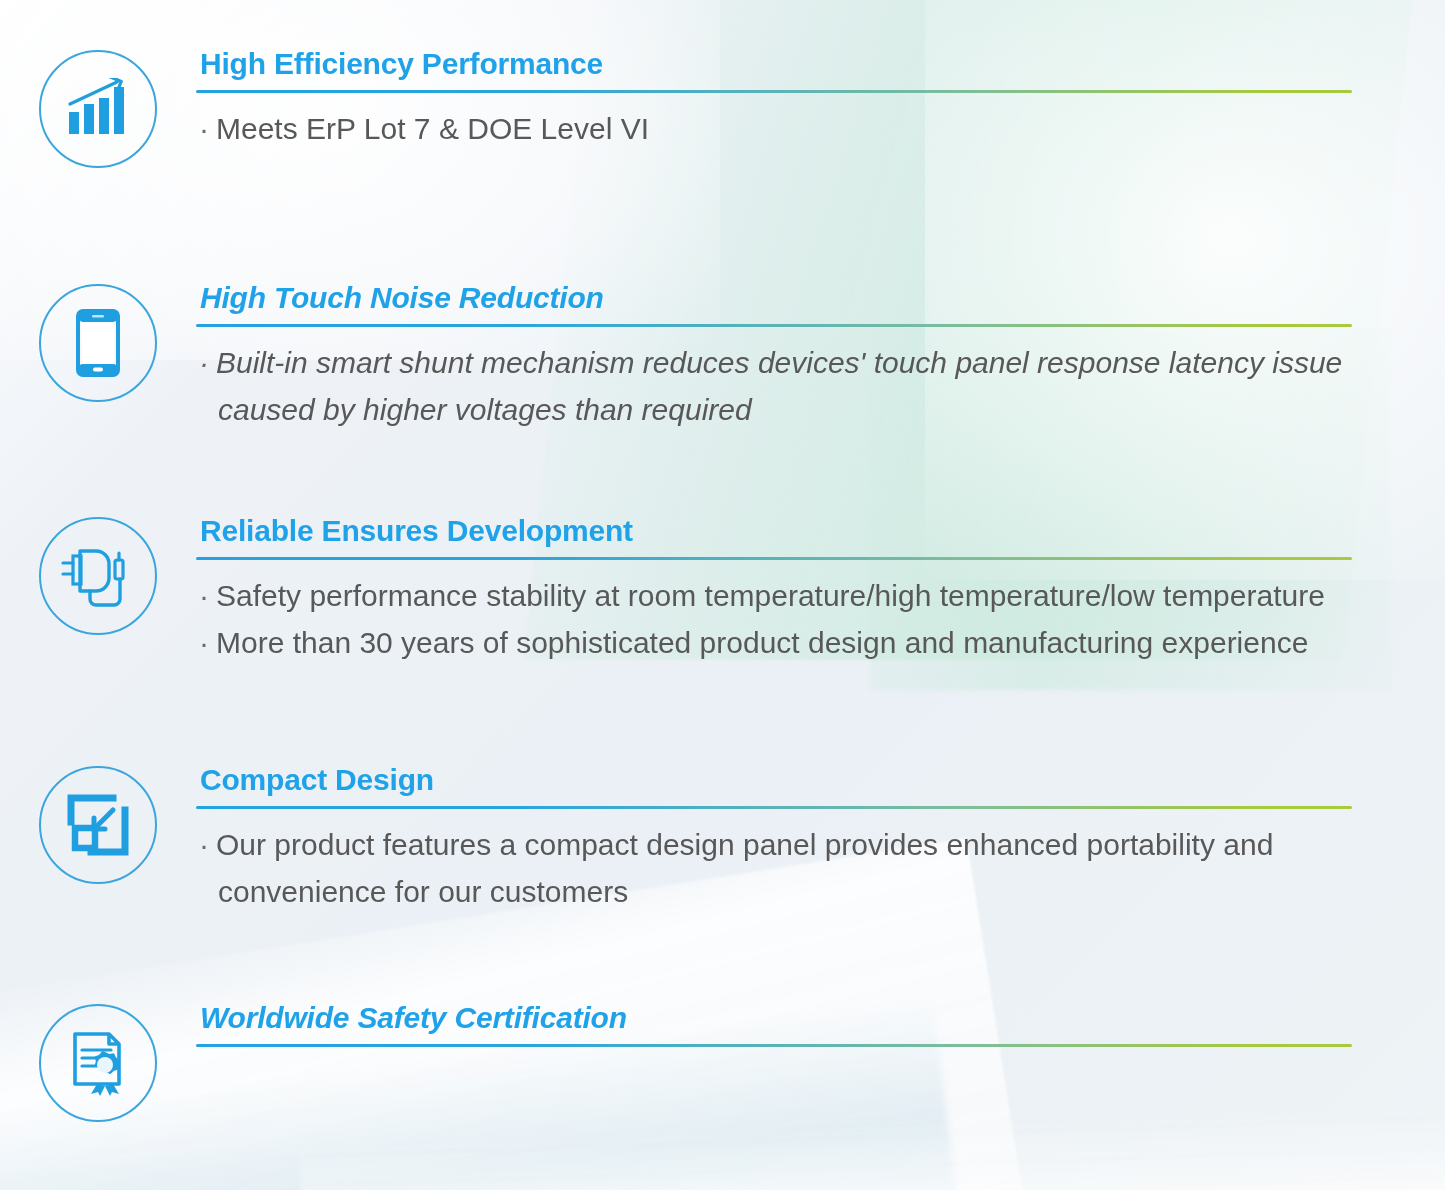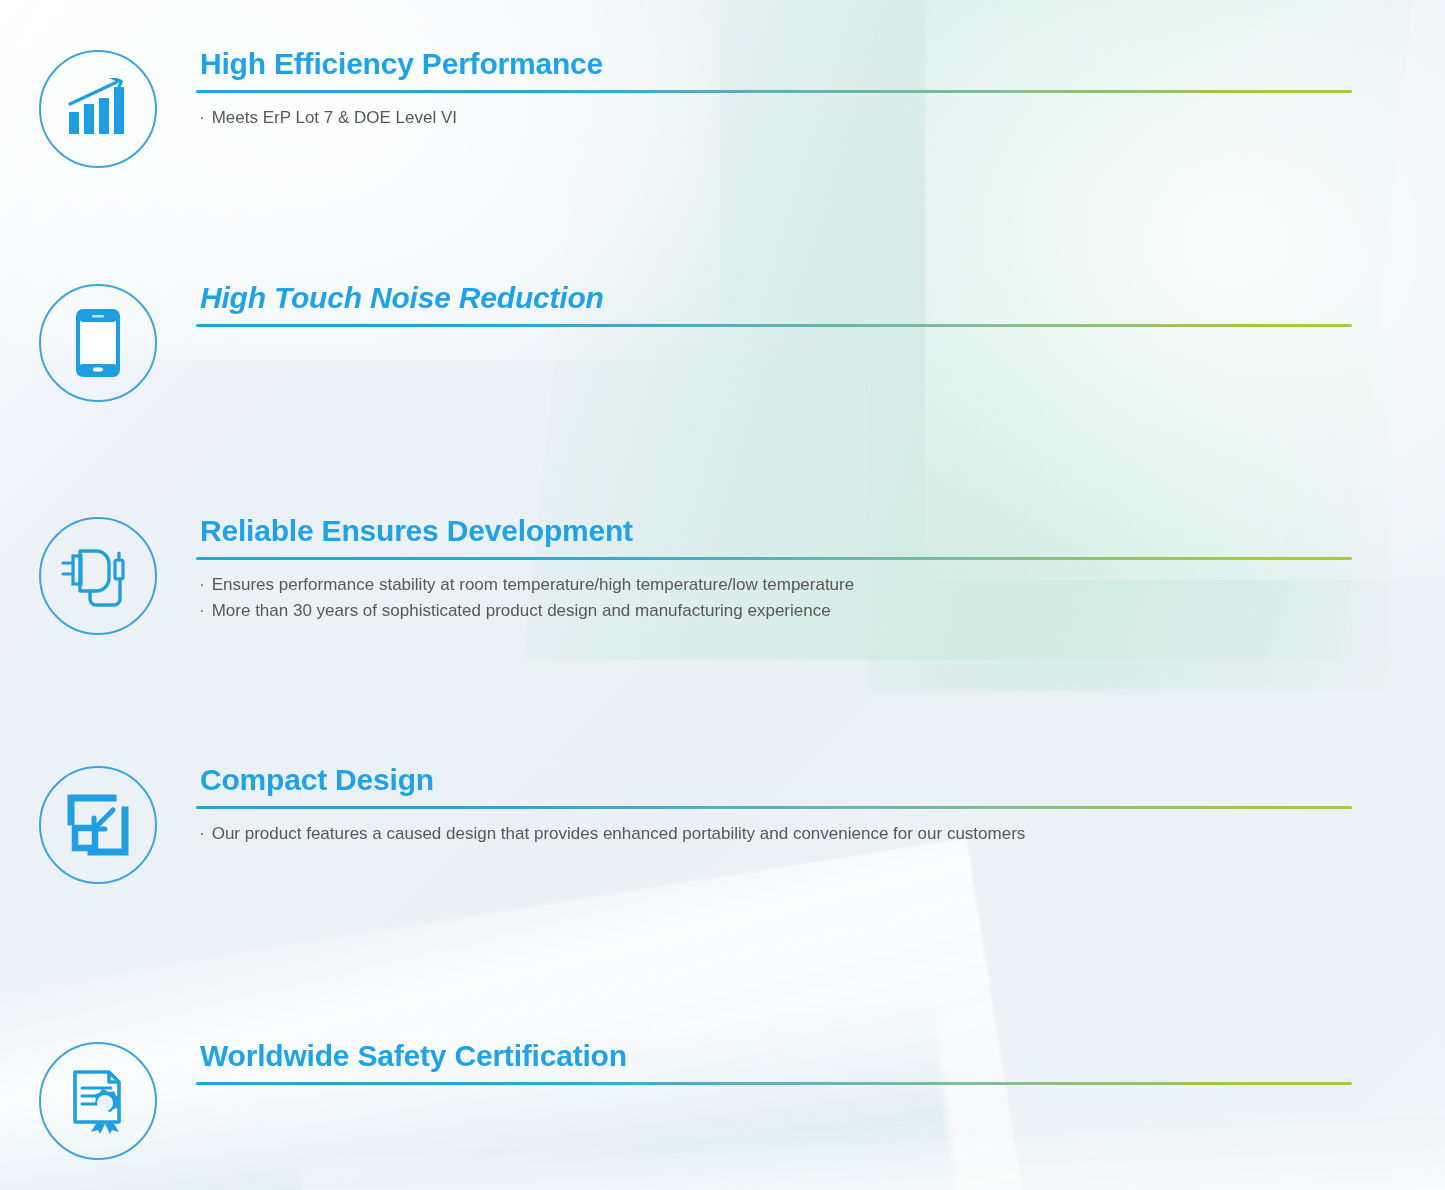--- a/index.html
+++ b/index.html
@@ -151,21 +151,21 @@
     margin-bottom: 12px;
   }
 
   .bullet-list {
     margin: 0;
     padding: 0;
     list-style: none;
   }
 
   .bullet-item {
-    font-size: 17px;
+    font-size: 30px;
     color: #585858;
     line-height: 1.58;
     padding-left: 3px;
     display: block;
     text-indent: 0;
   }
 
   .bullet-dot {
     color: #6a6a6a;
     margin-right: 7px;
@@ -235,20 +235,23 @@
               <rect x="2" y="55" width="40" height="11" rx="5" ry="5" fill="#1f9fe0"></rect>
               <rect x="16" y="6" width="12" height="2.6" rx="1.3" fill="#bfe6f8"></rect>
               <rect x="17" y="58.6" width="10" height="4" rx="2" fill="#ffffff"></rect>
             </svg>
           </span>
         </div>
       </div>
       <div class="text-col">
         <div class="feat-title">High Touch Noise Reduction</div>
         <div class="rule"></div>
+        <ul class="bullet-list">
+          <li class="bullet-item wrap"><span class="bullet-dot">·</span><span class="bullet-text">Built-in smart shunt mechanism reduces devices' touch panel response latency issue caused by higher voltages than required</span></li>
+        </ul>
       </div>
     </div>
 
     <div class="feature" style="top:515px;">
       <div class="icon-wrap">
         <div class="icon-circle">
           <span>
             <svg class="ico" width="76" height="66" viewBox="0 0 76 66">
               <path d="M20 8 h16 a13 13 0 0 1 13 13 v14 a13 13 0 0 1 -13 13 h-16 z" fill="none" stroke="#1f9fe0" stroke-width="3.4" stroke-linejoin="round"></path>
               <rect x="13" y="13" width="8" height="28" fill="none" stroke="#1f9fe0" stroke-width="3.2"></rect>
@@ -258,21 +261,21 @@
               <rect x="55" y="17" width="8" height="19" rx="2" fill="none" stroke="#1f9fe0" stroke-width="3.2"></rect>
               <path d="M59 10 v7" stroke="#1f9fe0" stroke-width="3.2" stroke-linecap="round"></path>
             </svg>
           </span>
         </div>
       </div>
       <div class="text-col">
         <div class="feat-title">Reliable Ensures Development</div>
         <div class="rule"></div>
         <ul class="bullet-list">
-          <li class="bullet-item"><span class="bullet-dot">·</span><span class="bullet-text">Ensures performance stability at room temperature/high temperature/low temperature</span></li>
+          <li class="bullet-item"><span class="bullet-dot">·</span><span class="bullet-text">Safety performance stability at room temperature/high temperature/low temperature</span></li>
           <li class="bullet-item"><span class="bullet-dot">·</span><span class="bullet-text">More than 30 years of sophisticated product  design and manufacturing experience</span></li>
         </ul>
       </div>
     </div>
 
     <div class="feature" style="top:764px;">
       <div class="icon-wrap">
         <div class="icon-circle">
           <span>
             <svg class="ico" width="62" height="62" viewBox="0 0 62 62">
@@ -282,26 +285,26 @@
               <path d="M46 16 L27 35" stroke="#1f9fe0" stroke-width="5" stroke-linecap="round"></path>
               <path d="M27 24 L27 35 L38 35" fill="none" stroke="#1f9fe0" stroke-width="5" stroke-linecap="round" stroke-linejoin="round"></path>
             </svg>
           </span>
         </div>
       </div>
       <div class="text-col">
         <div class="feat-title">Compact Design</div>
         <div class="rule"></div>
         <ul class="bullet-list">
-          <li class="bullet-item wrap"><span class="bullet-dot">·</span><span class="bullet-text">Our product features a caused design that provides enhanced portability and convenience for our customers</span></li>
+          <li class="bullet-item wrap"><span class="bullet-dot">·</span><span class="bullet-text">Our product features a compact design panel provides enhanced portability and convenience for our customers</span></li>
         </ul>
       </div>
     </div>
 
-    <div class="feature" style="top:1040px;">
+    <div class="feature" style="top:1002px;font-style:italic;">
       <div class="icon-wrap">
         <div class="icon-circle">
           <span>
             <svg class="ico" width="62" height="66" viewBox="0 0 62 66">
               <path d="M8 4 H42 L52 14 V54 H8 Z" fill="none" stroke="#1f9fe0" stroke-width="3.6" stroke-linejoin="round"></path>
               <path d="M42 4 V14 H52" fill="none" stroke="#1f9fe0" stroke-width="3.6" stroke-linejoin="round"></path>
               <path d="M15 20 H44" stroke="#1f9fe0" stroke-width="3.2" stroke-linecap="round"></path>
               <path d="M15 28 H44" stroke="#1f9fe0" stroke-width="3.2" stroke-linecap="round"></path>
               <path d="M15 36 H34" stroke="#1f9fe0" stroke-width="3.2" stroke-linecap="round"></path>
               <path d="M30 54 L24 64 L31 62 L33 66 L38 56 Z" fill="#1f9fe0"></path>

